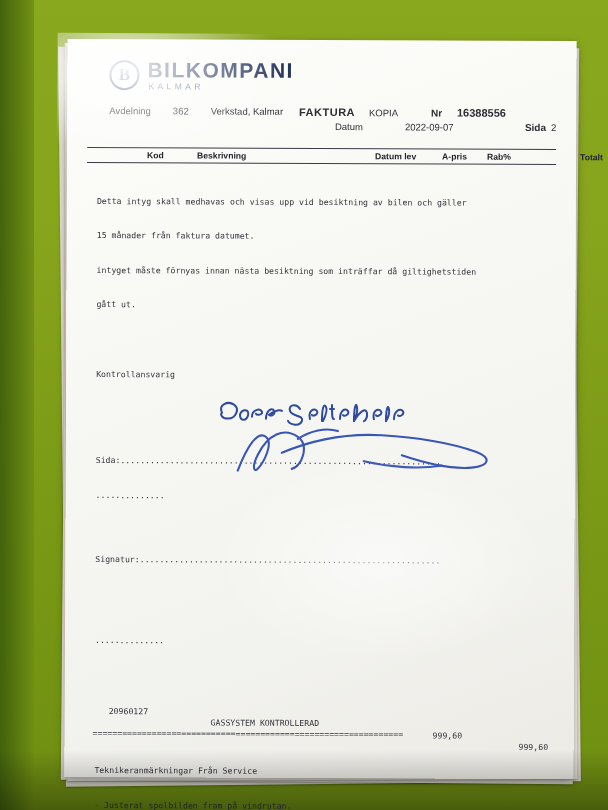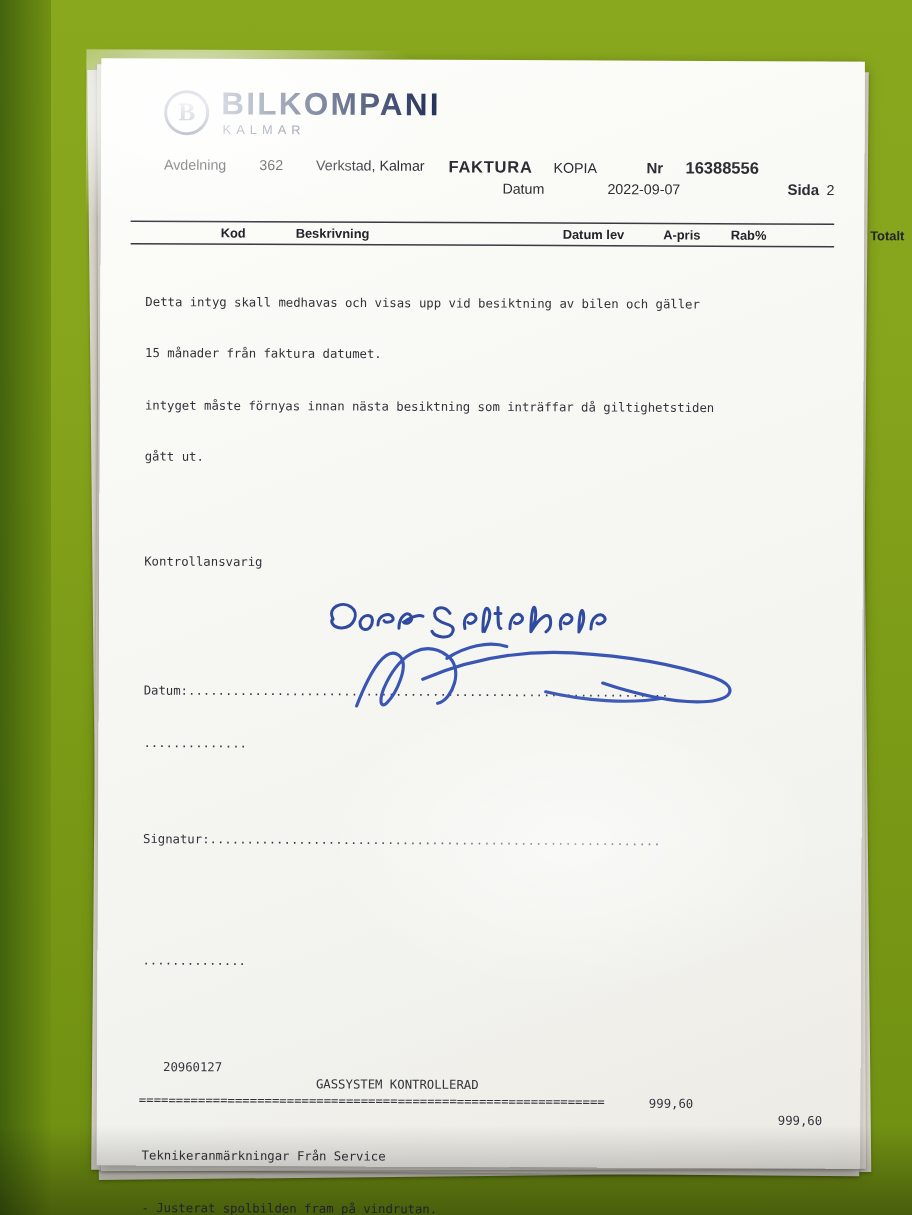--- a/index.html
+++ b/index.html
@@ -193,21 +193,21 @@
     <div>Detta intyg skall medhavas och visas upp vid besiktning av bilen och gäller</div>
     <div>15 månader från faktura datumet.</div>
     <div>intyget måste förnyas innan nästa besiktning som inträffar då giltighetstiden</div>
     <div>gått ut.</div>
   </div>
 
   <div class="kontroll mono">
     <div>Kontrollansvarig</div>
     <div style="height:6px"></div>
     <div class="sig-zone">
-      <div><span>Datum:</span><span class="dots">.................................................................</span></div>
+      <div><span>Sida:</span><span class="dots">.................................................................</span></div>
       <div>..............</div>
       <div style="height:7px"></div>
       <div><span>Signatur:</span><span class="dots">.............................................................</span></div>
 
       <svg class="sig-ink" viewBox="0 0 330 78">
 
         <g fill="none" stroke="#2f4a9e" stroke-width="2" stroke-linecap="round">
           <path d="M8,16 C4,8 14,4 20,8 C26,12 22,22 14,22 C8,22 6,18 8,16 Z"></path>
           <path d="M26,18 C28,12 36,12 34,19 C32,25 26,24 26,18 Z"></path>
           <path d="M38,20 C38,13 46,11 48,15 C49,18 43,19 42,17"></path>

